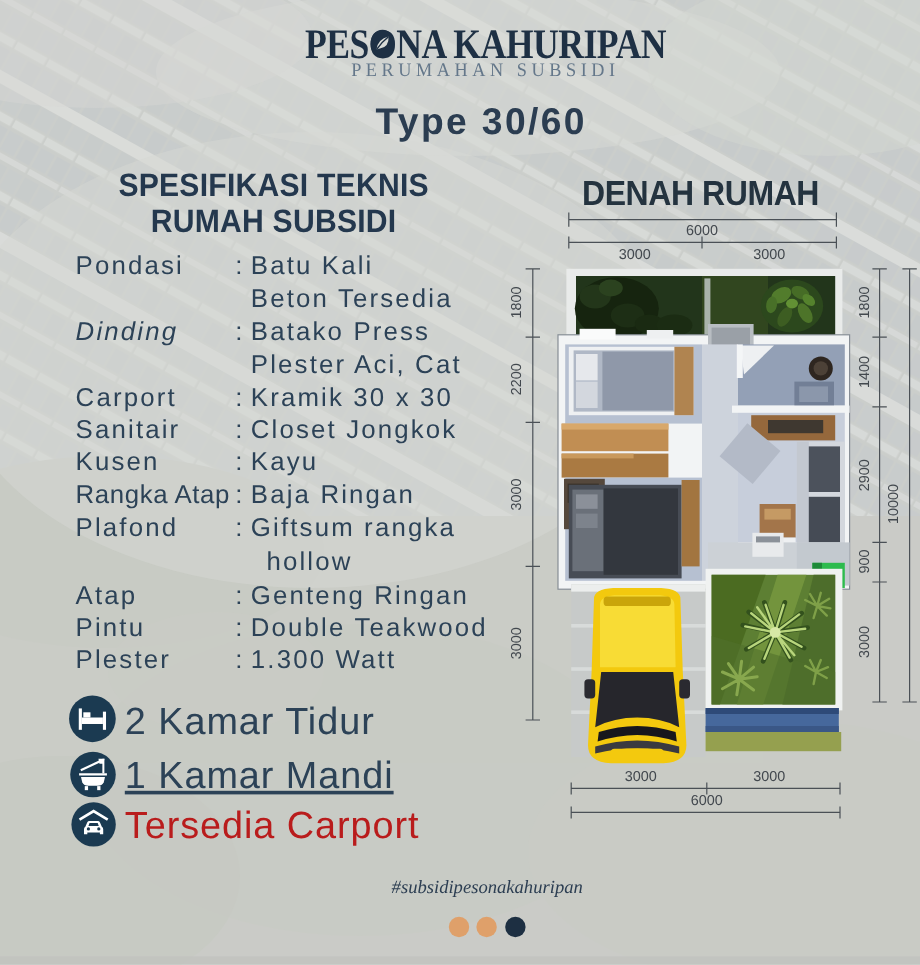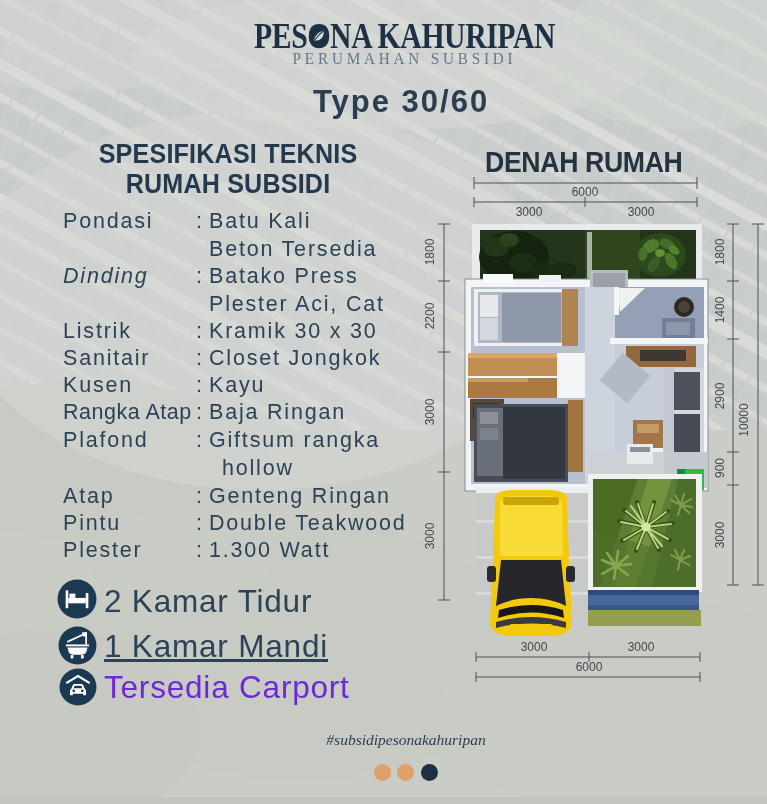--- a/index.html
+++ b/index.html
@@ -71,21 +71,21 @@
   <div class="abs" style="left:0;top:0px;">Pondasi</div>
   <div class="abs" style="left:133px;top:0px;">:</div>
   <div class="abs" style="left:146px;top:0px;">Batu Kali</div>
   <div class="abs" style="left:146px;top:28px;">Beton Tersedia</div>
 
   <div class="abs" style="left:0;top:55px;font-style:italic;">Dinding</div>
   <div class="abs" style="left:133px;top:55px;">:</div>
   <div class="abs" style="left:146px;top:55px;">Batako Press</div>
   <div class="abs" style="left:146px;top:83px;">Plester Aci, Cat</div>
 
-  <div class="abs" style="left:0;top:110px;">Listrik</div>
+  <div class="abs" style="left:0;top:110px;">Carport</div>
   <div class="abs" style="left:133px;top:110px;">:</div>
   <div class="abs" style="left:146px;top:110px;">Kramik 30 x 30</div>
 
   <div class="abs" style="left:0;top:137px;">Sanitair</div>
   <div class="abs" style="left:133px;top:137px;">:</div>
   <div class="abs" style="left:146px;top:137px;">Closet Jongkok</div>
 
   <div class="abs" style="left:0;top:164px;">Kusen</div>
   <div class="abs" style="left:133px;top:164px;">:</div>
   <div class="abs" style="left:146px;top:164px;">Kayu</div>
@@ -132,21 +132,21 @@
     <path d="M7.5 17.5 H29.5 V19.3 H7.5 Z"></path>
     <path d="M9 20.3 H28 L27 24.5 Q25.8 27.3 22 27.3 H15 Q11.2 27.3 10 24.5 Z"></path>
     <rect x="12" y="27.6" width="2.6" height="3.2"></rect>
     <rect x="21.8" y="27.6" width="2.6" height="3.2"></rect>
     <path d="M8.5 14.2 L24.5 6.8 L25.2 8.4 L9.2 15.8 Z"></path>
     <path d="M22.8 6 L27.6 6 L26.6 10 L23.6 10 Z"></path>
     <rect x="25.9" y="6" width="1.6" height="11.5"></rect>
   </g>
 </svg>
 
-<div class="abs" style="left:104px;top:669px;font-size:31.5px;color:#6d28d9;letter-spacing:0.8px;">Tersedia Carport</div>
+<div class="abs" style="left:104px;top:669px;font-size:31.5px;color:#b91c1c;letter-spacing:0.8px;">Tersedia Carport</div>
 
 <svg class="abs" style="left:59px;top:668px" width="38" height="38" viewBox="0 0 37 37">
   <circle cx="18.5" cy="18.5" r="18" fill="#1b3a51"></circle>
   <g fill="#fff">
     <path d="M18.5 6.5 L6.5 13.8 L7.6 15.6 L18.5 9 L29.4 15.6 L30.5 13.8 Z"></path>
     <path d="M11.8 20.5 L13.4 16.8 Q13.9 15.7 15 15.7 H22 Q23.1 15.7 23.6 16.8 L25.2 20.5 Q26.3 21 26.3 22.5 V26.5 H23.6 V25 H13.4 V26.5 H10.7 V22.5 Q10.7 21 11.8 20.5 Z M14.3 19.8 H22.7 L21.8 17.4 H15.2 Z"></path>
     <circle cx="14.3" cy="22.2" r="1.3" fill="#1b3a51"></circle>
     <circle cx="22.7" cy="22.2" r="1.3" fill="#1b3a51"></circle>
   </g>
 </svg>

